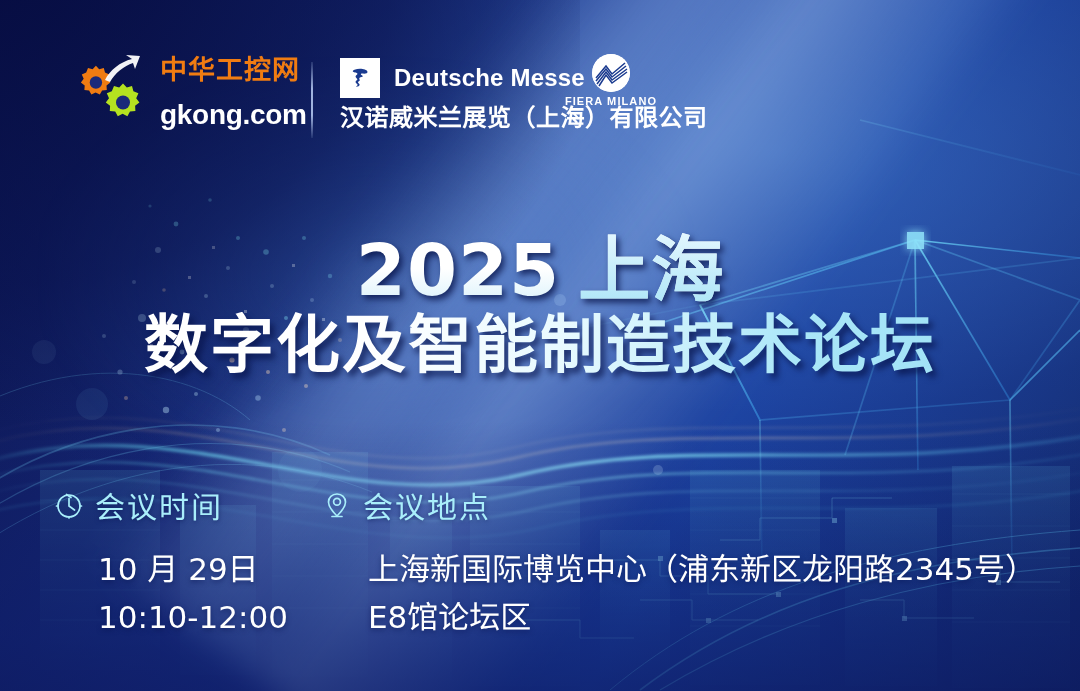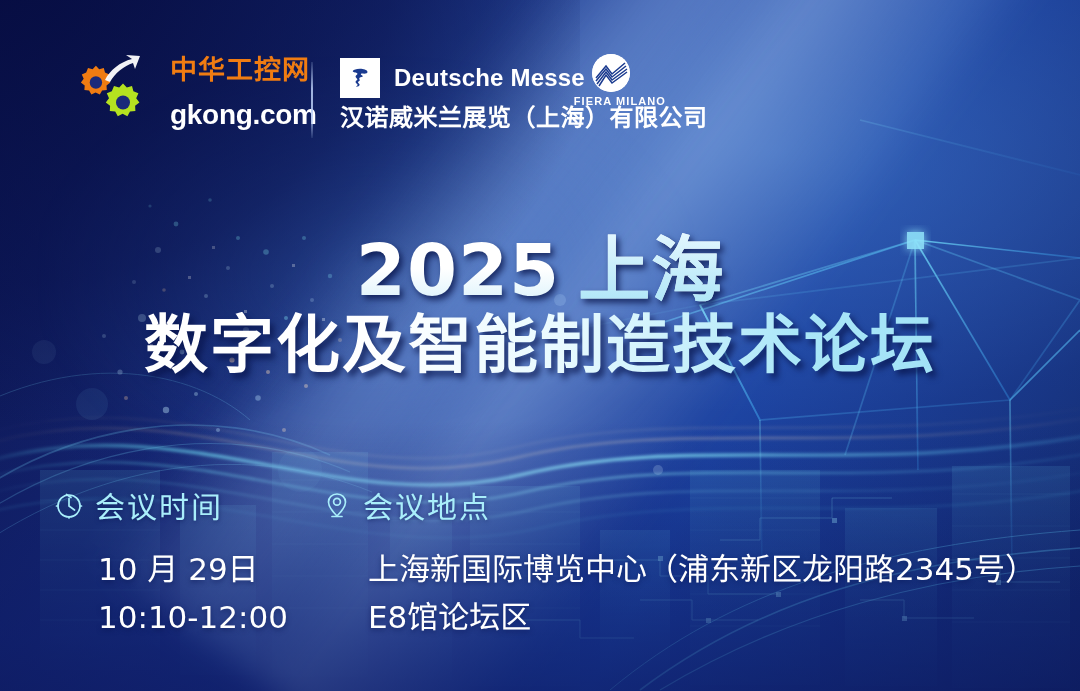--- a/index.html
+++ b/index.html
@@ -46,39 +46,39 @@
     transform:translate(-50%,-50%);
     background:radial-gradient(ellipse at center, rgba(90,150,225,0.30) 0%, rgba(60,115,200,0.12) 48%, rgba(30,70,170,0) 74%);
     filter:blur(8px);
   }
 
   svg.bg-svg{position:absolute;inset:0;width:1080px;height:691px;}
 
   
   .header{position:absolute;left:0;top:0;width:100%;height:170px;}
 
-  .logo-left{position:absolute;left:62px;top:52px;display:flex;align-items:center;gap:12px;}
+  .logo-left{position:absolute;left:62px;top:52px;display:flex;align-items:center;gap:2px;}
   .gears{position:relative;width:96px;height:74px;flex:0 0 auto;}
   .gkong-text{display:flex;flex-direction:column;line-height:1;padding-top:4px;}
   .gkong-cn{
     font-size:27px;font-weight:bold;color:#f07c12;letter-spacing:1px;
     font-family:"DejaVu Sans","Liberation Sans",sans-serif;
   }
   .gkong-en{
     font-size:28px;font-weight:bold;color:#ffffff;letter-spacing:-0.3px;margin-top:18px;
   }
 
   .divider{position:absolute;left:311px;top:62px;width:2px;height:76px;
            background:linear-gradient(180deg,rgba(175,195,235,0.15),rgba(185,205,245,0.85) 35%,rgba(185,205,245,0.85) 70%,rgba(175,195,235,0.10));}
 
   .logo-right{position:absolute;left:340px;top:58px;}
   .dm-row{display:flex;align-items:center;gap:2px;}
   .dm-mark{width:40px;height:40px;background:#ffffff;display:flex;align-items:center;justify-content:center;flex:0 0 auto;}
   .dm-name{font-size:24px;font-weight:bold;color:#ffffff;letter-spacing:0.2px;margin-left:12px;}
-  .fiera{position:absolute;left:216px;top:-4px;width:110px;text-align:right;}
+  .fiera{position:absolute;left:216px;top:-4px;width:110px;text-align:center;}
   .fiera-circle{width:38px;height:38px;border-radius:50%;background:#ffffff;margin:0 auto;overflow:hidden;position:relative;}
   .fiera-name{font-size:11px;font-weight:bold;color:#ffffff;letter-spacing:1.1px;margin-top:3px;
               font-family:"Liberation Sans",sans-serif;}
   .dm-cn{font-size:24px;font-weight:bold;color:#ffffff;letter-spacing:0.5px;
          font-family:"DejaVu Sans","Liberation Sans",sans-serif;white-space:nowrap;}
 
   
   .title-block{position:absolute;left:0;top:232px;width:100%;text-align:center;}
   .title-1{
     font-family:"DejaVu Sans","Liberation Sans",sans-serif;

